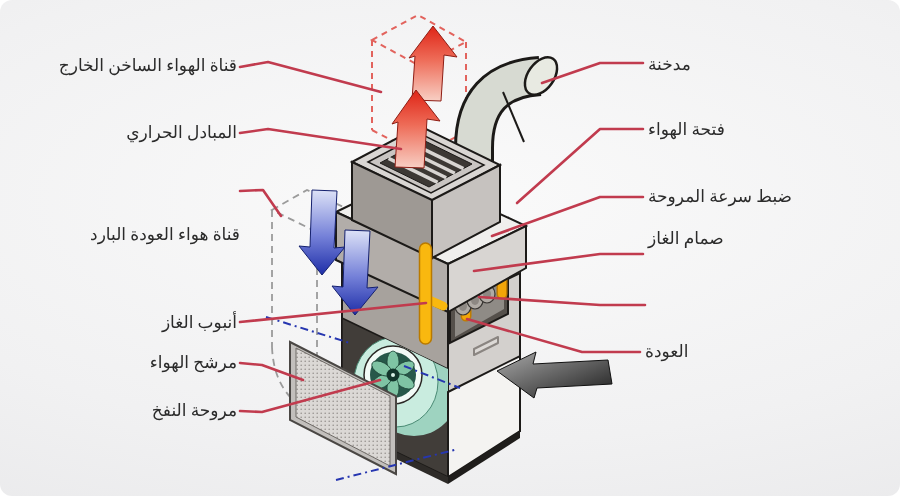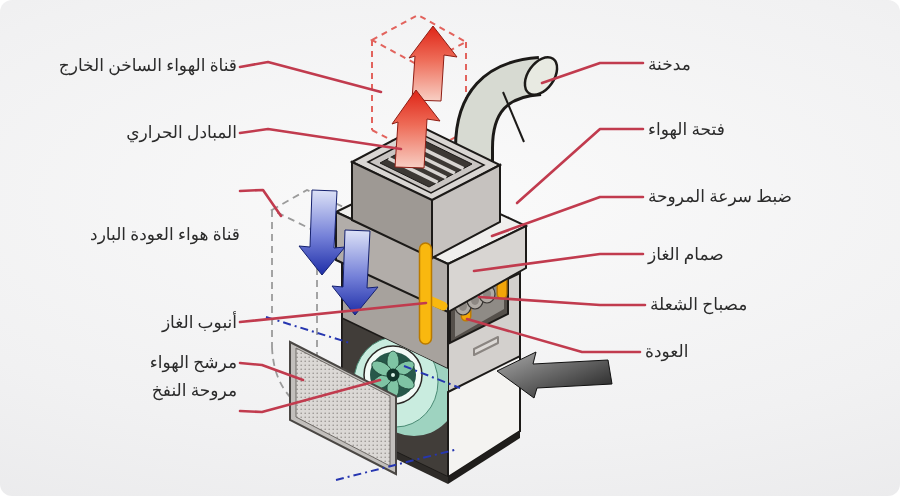--- a/index.html
+++ b/index.html
@@ -204,22 +204,21 @@
     <path d="M645,305 L600,305 L479,297"></path>
     <path d="M640,352 L582,352 L467,319"></path>
   </g>
 </svg>
 
 <div class="lbl left-col" style="right:663px;top:55px;">قناة الهواء الساخن الخارج</div>
 <div class="lbl left-col" style="right:663px;top:122px;">المبادل الحراري</div>
 <div class="lbl left-col" style="right:660px;top:180px;margin-top:44px;">قناة هواء العودة البارد</div>
 <div class="lbl left-col" style="right:663px;top:312px;margin-left:25px;">أنبوب الغاز</div>
 <div class="lbl left-col" style="right:663px;top:352px;">مرشح الهواء</div>
-<div class="lbl left-col" style="right:663px;top:380px;">مروحة النفخ</div>
+<div class="lbl left-col" style="right:663px;top:400px;">مروحة النفخ</div>
 
 <div class="lbl right-col" style="left:648px;top:54px;">مدخنة</div>
 <div class="lbl right-col" style="left:648px;top:119px;">فتحة الهواء</div>
 <div class="lbl right-col" style="left:648px;top:186px;">ضبط سرعة المروحة</div>
-<div class="lbl right-col" style="left:648px;top:244px;">صمام الغاز</div>
-<div class="lbl right-col" style="left:650px;top:294px;">مصباح الشعلة</div>
+<div class="lbl right-col" style="left:648px;top:228px;">صمام الغاز</div>
 <div class="lbl right-col" style="left:645px;top:341px;">العودة</div>
 
 </div>
 
 </body></html>

